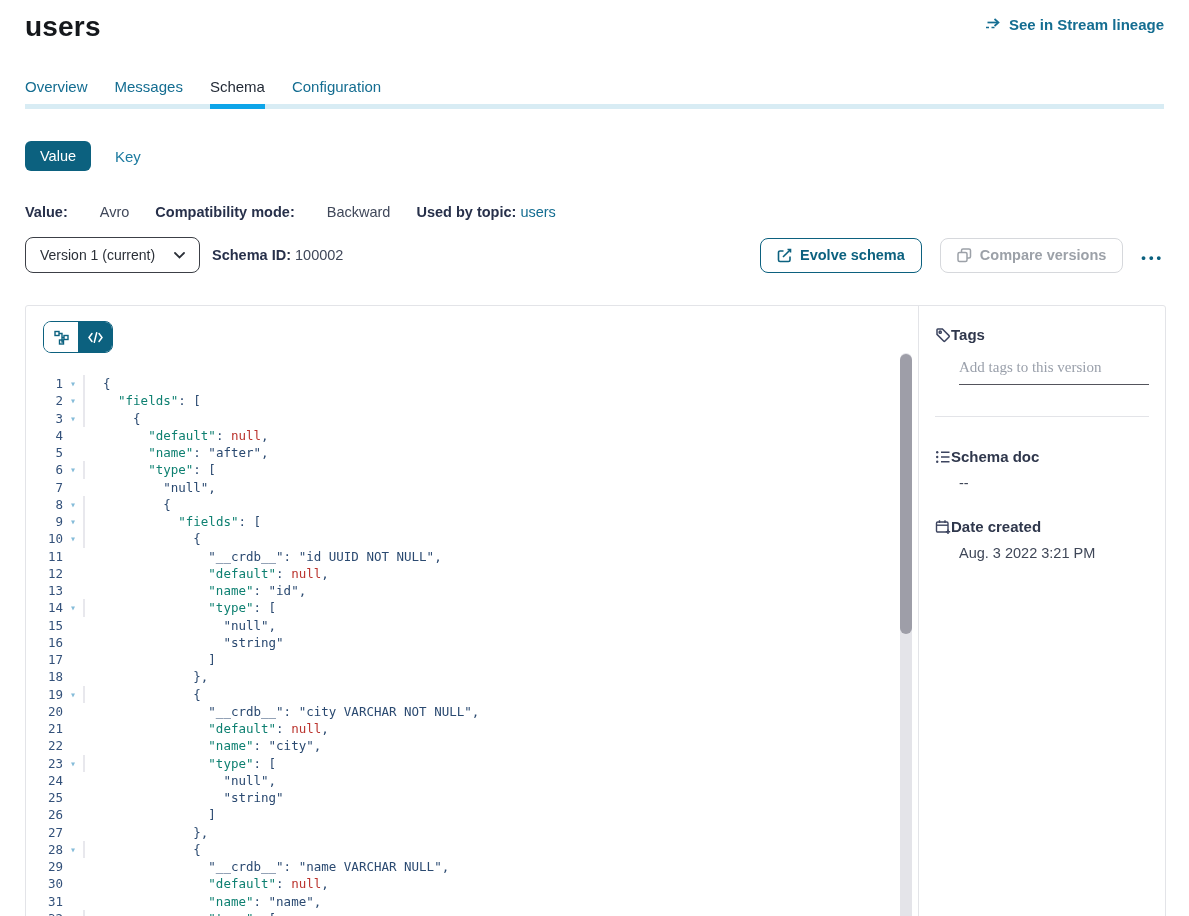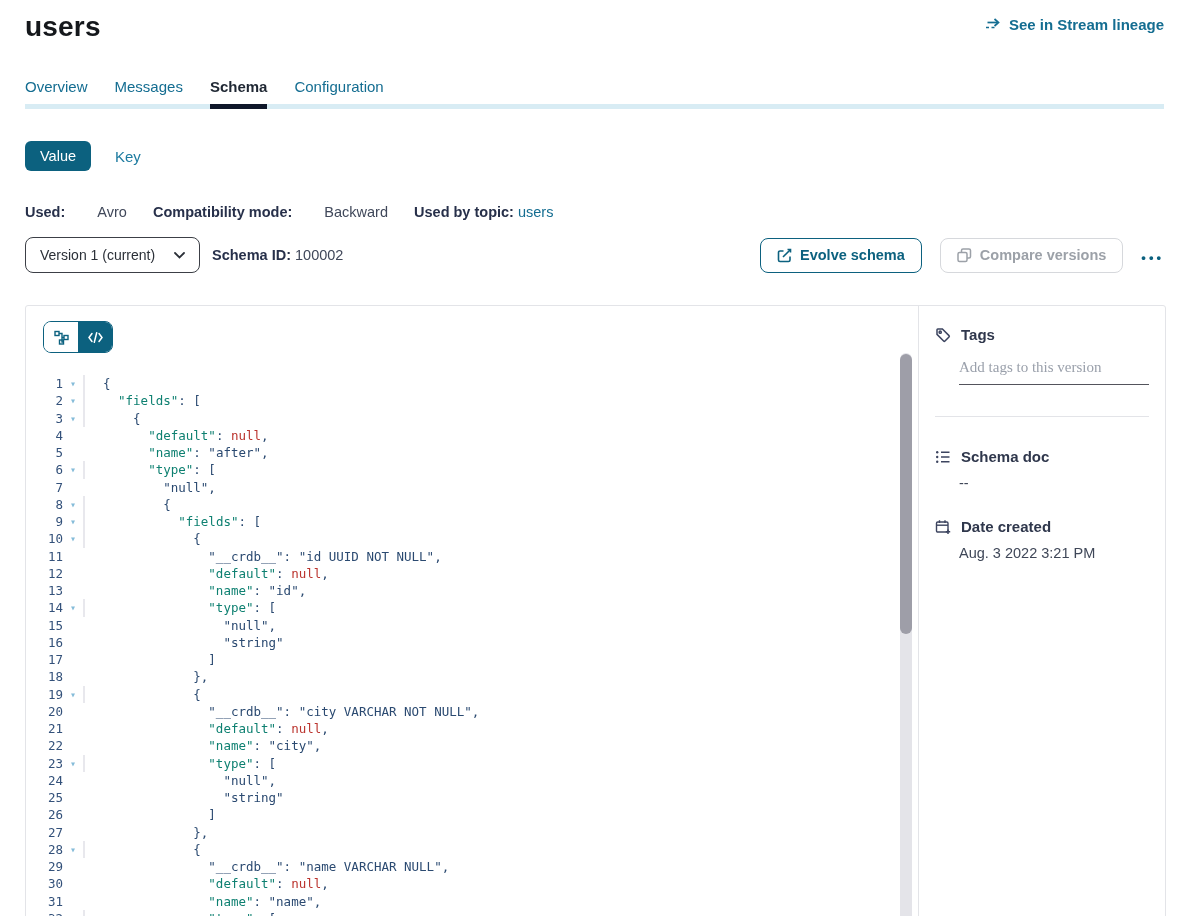--- a/index.html
+++ b/index.html
@@ -9,21 +9,21 @@
 
   
   .header { display:flex; justify-content:space-between; align-items:flex-start; padding:10px 25px 0 25px; }
   .page-title { font-size:28px; font-weight:800; color:#15181c; letter-spacing:0.2px; line-height:34px; }
   .lineage-link { margin-top:6px; display:flex; align-items:center; gap:7px; color:#146d91;
     font-size:15px; font-weight:600; cursor:pointer; }
 
   
   .tabs { margin:34px 25px 0 25px; display:flex; gap:27px; border-bottom:5px solid #d8ecf4; }
   .tab { font-size:15px; font-weight:500; color:#146d91; padding-bottom:9px; cursor:pointer; }
-  .tab.active { color:#1f2733; font-weight:700; border-bottom:5px solid #0f172a; margin-bottom:-5px; }
+  .tab.active { color:#1f2733; font-weight:400; border-bottom:5px solid #0ea5e9; margin-bottom:-5px; }
 
   
   .serde-row { margin:32px 25px 0 25px; display:flex; align-items:center; gap:24px; }
   .value-btn { background:#0c617f; color:#fff; font-size:14.5px; padding:7px 15px; border:none;
     border-radius:6px; cursor:pointer; font-family:inherit; }
   .key-btn { background:none; border:none; color:#1d7ba0; font-size:15px; cursor:pointer; font-family:inherit; }
 
   
   .meta-row { margin:33px 25px 0 25px; font-size:14.5px; color:#40485a; }
   .m-label { font-weight:700; color:#27304a; }
@@ -64,21 +64,21 @@
   .tk-p { color:#2b4a71; }
   .tk-s { color:#2b4a71; }
   .tk-k { color:#0e8071; }
   .tk-n { color:#bb342e; }
 
   .sb-track { position:absolute; top:47px; right:6px; width:12px; bottom:0; background:#e4e4e9; border-radius:6px; }
   .sb-thumb { position:absolute; top:1px; left:0; width:12px; height:280px; background:#9e9ea8; border-radius:6px; }
 
   
   .sidebar { flex:1; padding:20px 16px 0 16px; }
-  .sb-head { display:flex; align-items:center; gap:10px; font-size:15px; font-weight:700; color:#2f374c; }
+  .sb-head { display:flex; align-items:center; gap:0; font-size:15px; font-weight:700; color:#2f374c; }
   .sb-body { margin-left:24px; }
   .tags-input { display:block; width:190px; margin-top:14px; border:none; border-bottom:1.5px solid #53545c;
     padding:2px 0 8px 0; font-size:15px; font-family:Liberation Serif, serif; color:#2a3342; outline:none; }
   .tags-input::placeholder { color:#9aa0ab; }
   .sb-divider { border:none; border-top:1px solid #e3e4e8; margin:31px 0 0 0; }
   .sec-schema-doc { margin-top:31px; }
   .sb-value { margin:10px 0 0 24px; font-size:14.5px; color:#3f4758; }
   .sec-date { margin-top:27px; }
 
   svg { display:block; }
@@ -108,21 +108,21 @@
     <div class="tab active">Schema</div>
     <div class="tab">Configuration</div>
   </div>
 
   <div class="serde-row">
     <button class="value-btn">Value</button>
     <button class="key-btn">Key</button>
   </div>
 
   <div class="meta-row">
-    <span class="m-label">Used:</span>
+    <span class="m-label">Value:</span>
     <span class="m-gap">Avro</span>
     <span class="m-label">Compatibility mode:</span>
     <span class="m-gap">Backward</span>
     <span class="m-label">Used by topic:</span>
     <span class="m-link">users</span>
   </div>
 
   <div class="version-row">
     <div class="version-select">
       <span>Version 1 (current)</span>

